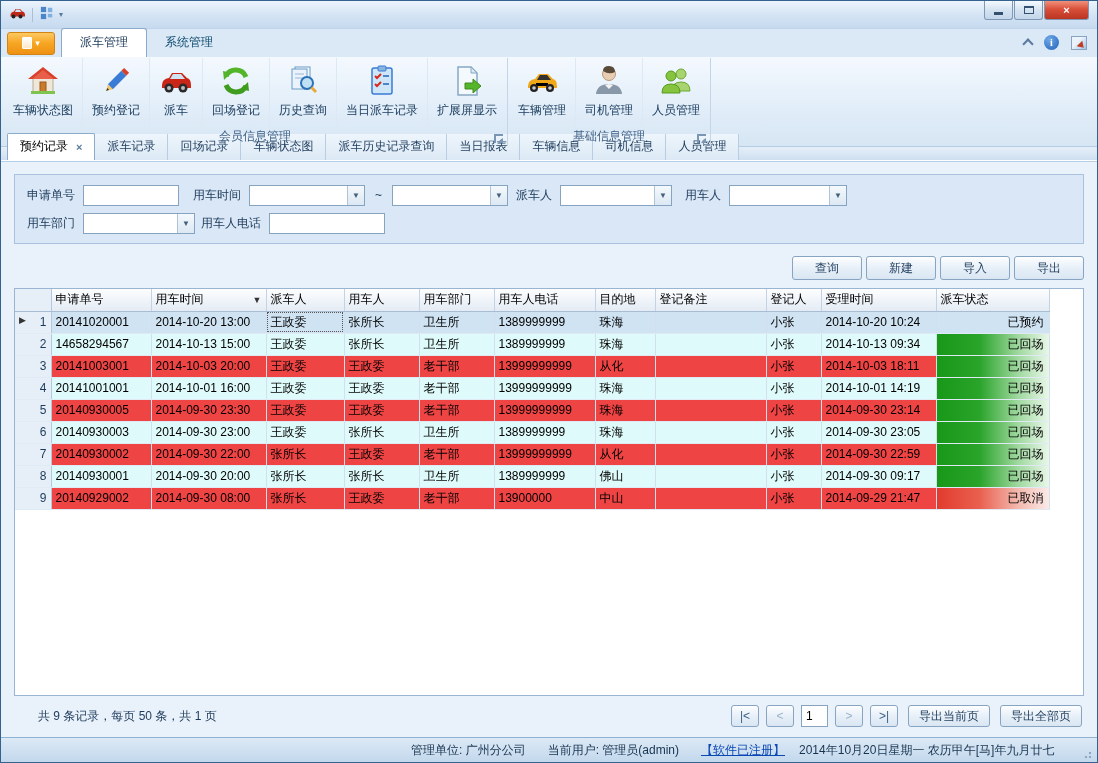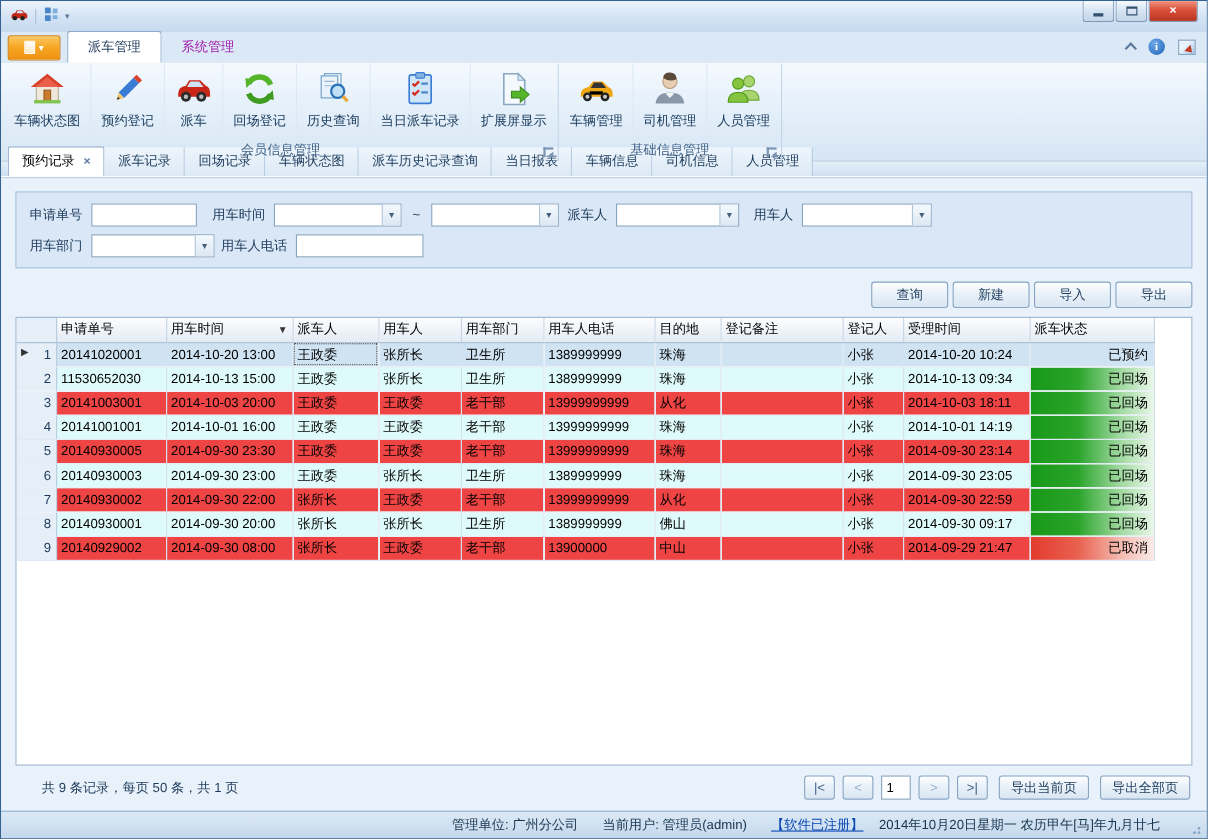--- a/index.html
+++ b/index.html
@@ -15,21 +15,21 @@
   .winbtn { width:29px; height:19px; border:1px solid #7e97b4; border-top:none; background:linear-gradient(#f4f9fd,#d5e3f1 50%,#c3d6ea); display:flex; align-items:center; justify-content:center; color:#33506e; font-size:11px; border-radius:0 0 3px 3px; margin-left:1px; }
   .winbtn.close { width:45px; background:linear-gradient(#f0917c,#d9503a 45%,#b93420); color:#fff; font-weight:bold; }
   .glyph-min { width:9px; height:3px; background:#33506e; margin-top:7px; }
   .glyph-max { width:10px; height:8px; border:1px solid #33506e; border-top:2px solid #33506e; background:transparent; }
 
   
   .ribbonbar { height:28px; background:#dbe8f6; display:flex; align-items:flex-end; position:relative; flex:none; }
   .appbtn { width:48px; height:23px; margin:0 6px 0 6px; border:1px solid #d28312; border-radius:3px; background:linear-gradient(#fdc963,#f6a623 48%,#ef9113); display:flex; align-items:center; justify-content:center; gap:3px; align-self:center; }
   .appbtn .doc { width:10px; height:12px; border:1px solid #fff; background:linear-gradient(#fff,#ffe9c2); border-radius:1px; }
   .appbtn .arr { color:#fff; font-size:9px; }
-  .rtab { padding:5px 18px 6px; color:#a21caf; }
+  .rtab { padding:5px 18px 6px; color:#0c4a6e; }
   .rtab.active { background:#fff; border:1px solid #8caac9; border-bottom:none; border-radius:3px 3px 0 0; color:#1c3a5a; }
   .ribbon-right { position:absolute; right:10px; top:6px; display:flex; align-items:center; gap:12px; }
   .chev { width:8px; height:8px; border-left:2px solid #5a7a9c; border-top:2px solid #5a7a9c; transform:rotate(45deg); margin-top:3px; }
   .info-ic { width:15px; height:15px; border-radius:50%; background:radial-gradient(circle at 35% 30%, #6fa8e8, #1e62b8); color:#fff; font-size:10px; font-weight:bold; display:flex; align-items:center; justify-content:center; font-family:"Liberation Serif",serif; }
   .style-ic { width:16px; height:14px; border:1px solid #8aa4c0; background:linear-gradient(135deg,#eaf3fc 40%,#9cc4ea); position:relative; }
   .style-ic:after { content:""; position:absolute; right:-2px; bottom:-2px; border:4px solid transparent; border-left:6px solid #c33b22; transform:rotate(45deg); }
 
   
   .ribbon { height:90px; background:linear-gradient(#f4f9fe,#e2eef9 55%,#d7e6f4); border-bottom:1px solid #b4cbe1; display:flex; padding:1px 2px 0 2px; flex:none; }
   .rgroup { display:flex; flex-direction:column; border-right:1px solid #c3d6e8; position:relative; padding:0 1px; }
@@ -378,21 +378,21 @@
               <td>珠海</td>
               <td></td>
               <td>小张</td>
               <td>2014-10-20 10:24</td>
               <td class="status">
                 <div class="sfill reserved">已预约</div>
               </td>
             </tr>
             <tr class="cyan">
               <td class="marker">2</td>
-              <td>11530652030</td>
+              <td>14658294567</td>
               <td>2014-10-13 15:00</td>
               <td>王政委</td>
               <td>张所长</td>
               <td>卫生所</td>
               <td>1389999999</td>
               <td>珠海</td>
               <td></td>
               <td>小张</td>
               <td>2014-10-13 09:34</td>
               <td class="status">

